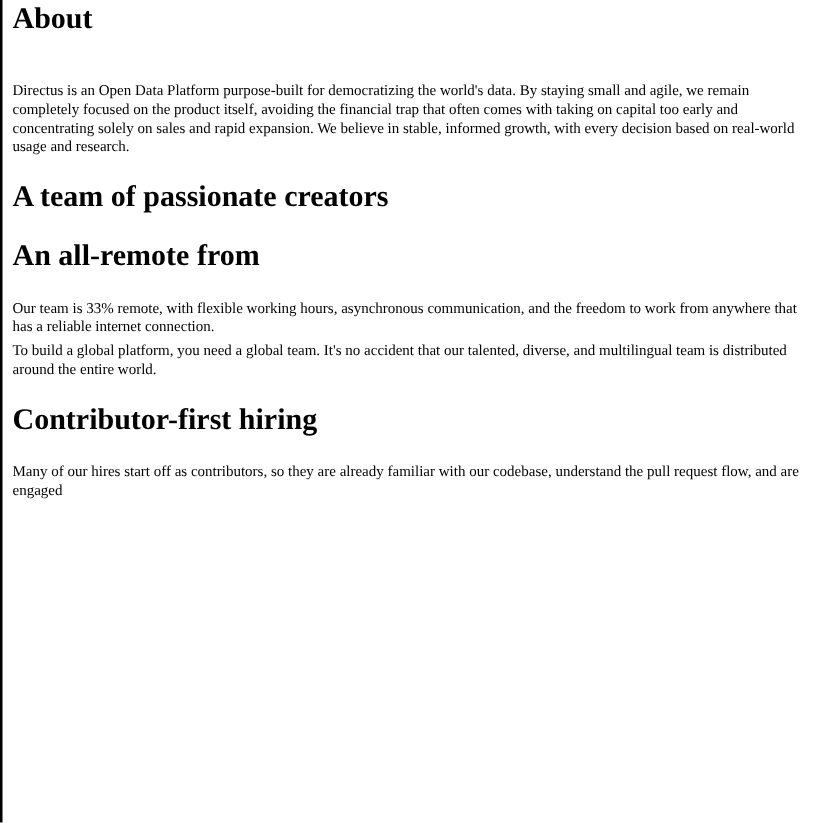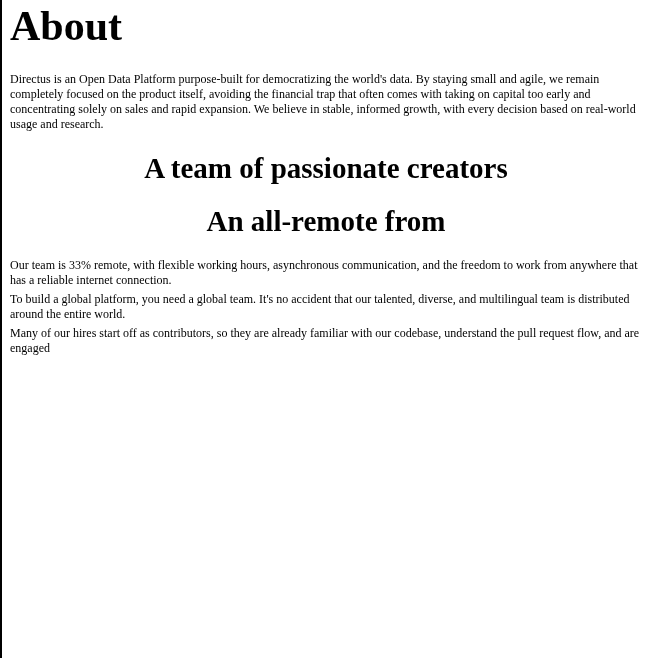--- a/index.html
+++ b/index.html
@@ -13,31 +13,30 @@
     overflow: hidden;
     box-sizing: border-box;
     border-left: 2px solid #000000;
     font-family: "Liberation Serif", serif;
     color: #000000;
   }
   .page {
     padding: 0 8px;
   }
   h1 {
-    font-size: 42px;
+    font-size: 24px;
     font-weight: bold;
     line-height: normal;
-    margin: 2px 0 22px 0;
+    margin: 2px 0 36px 0;
   }
   h2 {
-    font-size: 29px;
+    font-size: 24px;
     font-weight: bold;
     line-height: normal;
     margin: 20px 0;
-    text-align: center;
   }
   p {
     font-size: 12px;
     line-height: normal;
     margin: 4px 0;
   }
 </style>
 </head>
 <body>
 
@@ -47,15 +46,16 @@
 
   <p>Directus is an Open Data Platform purpose-built for democratizing the world's data. By staying small and agile, we remain completely focused on the product itself, avoiding the financial trap that often comes with taking on capital too early and concentrating solely on sales and rapid expansion. We believe in stable, informed growth, with every decision based on real-world usage and research.</p>
 
   <h2>A team of passionate creators</h2>
 
   <h2>An all-remote from</h2>
   <p>Our team is 33% remote, with flexible working hours, asynchronous communication, and the freedom to work from anywhere that has a reliable internet connection.</p>
 
   <p>To build a global platform, you need a global team. It's no accident that our talented, diverse, and multilingual team is distributed around the entire world.</p>
 
+  <h2>Contributor-first hiring</h2>
   <p>Many of our hires start off as contributors, so they are already familiar with our codebase, understand the pull request flow, and are engaged</p>
 
 </div>
 
 </body></html>

